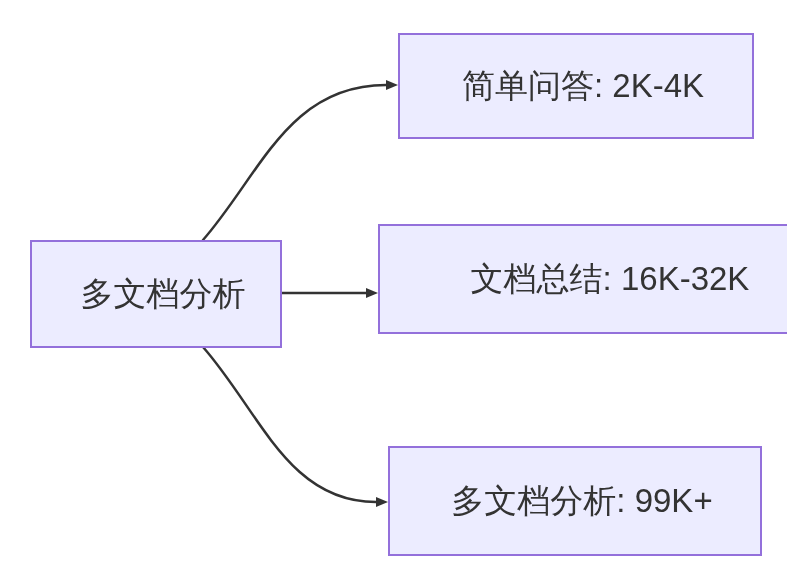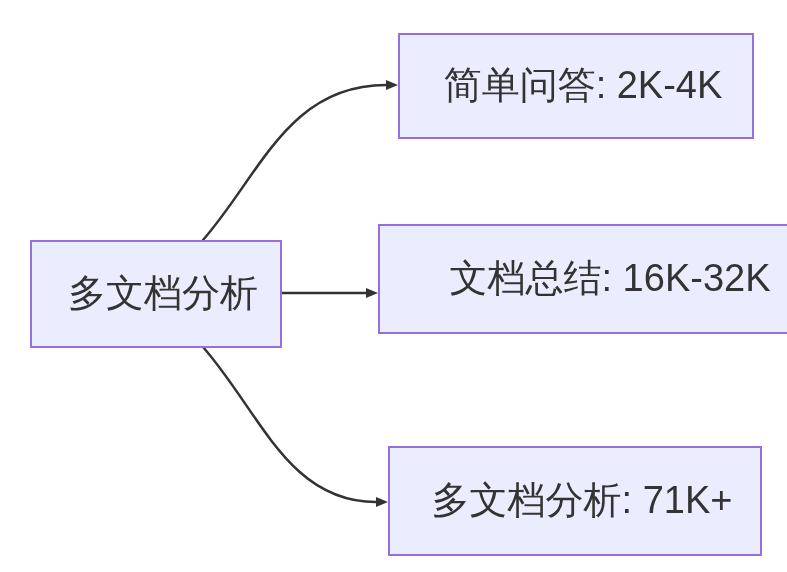--- a/index.html
+++ b/index.html
@@ -30,21 +30,21 @@
   }
   .node {
     position: absolute;
     box-sizing: border-box;
     background: var(--node-fill, #ECECFF);
     border: 2.5px solid var(--node-border, #9370DB);
     color: var(--text, #333333);
     display: flex;
     align-items: center;
     justify-content: center;
-    font-size: 38px;
+    font-size: 33px;
     line-height: 1.2;
     text-align: center;
     white-space: nowrap;
     padding-left: 14px;
   }
   .node-root   { left: 30px;  top: 240px; width: 252px; height: 108px; }
   .node-child0 { left: 398px; top: 33px;  width: 356px; height: 106px; }
   .node-child1 { left: 378px; top: 224px; width: 450px; height: 110px; justify-content: center; }
   .node-child2 { left: 388px; top: 446px; width: 374px; height: 110px; }
 </style>
@@ -70,16 +70,16 @@
 
   <div class="node node-child0">
     <span>简单问答: 2K-4K</span>
   </div>
 
   <div class="node node-child1">
     <span>文档总结: 16K-32K</span>
   </div>
 
   <div class="node node-child2">
-    <span>多文档分析: 71K+</span>
+    <span>多文档分析: 99K+</span>
   </div>
 
 </div>
 
 </body></html>

